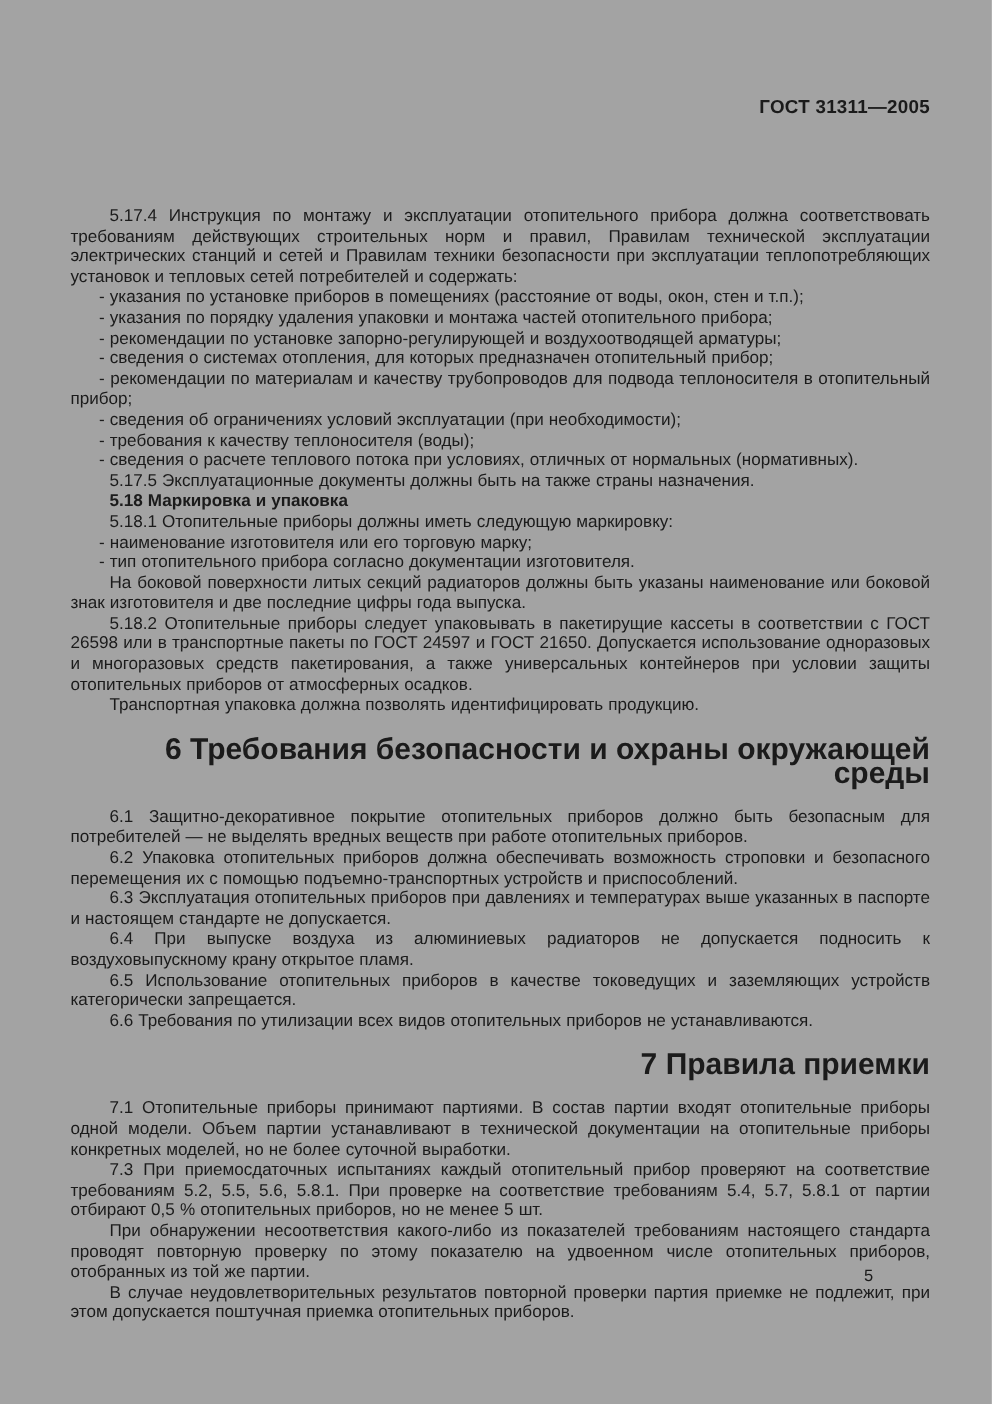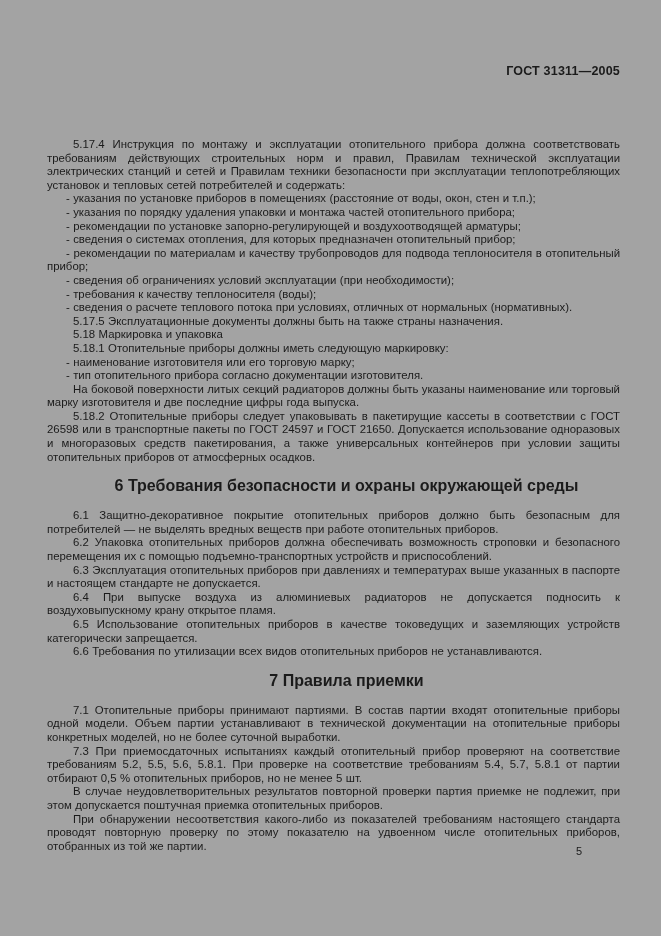--- a/index.html
+++ b/index.html
@@ -33,28 +33,28 @@
   }
   .para, .item {
     margin: 0;
     font-size: 11.4px;
     line-height: 13.6px;
     text-align: justify;
     text-indent: 26px;
     word-spacing: 0.2px;
   }
   .item { text-indent: 19px; }
-  .bold-para { font-weight: 400; }
+  .bold-para { font-weight: 700; }
   .sec-heading {
     margin: 14px 0 15px 0;
-    font-size: 16px;
+    font-size: 20px;
     line-height: 16px;
     font-weight: 700;
     text-indent: 26px;
-    text-align: center;
+    text-align: right;
   }
   .page-num {
     position: absolute;
     top: 845px;
     left: 576px;
     font-size: 11px;
   }
 </style>
 </head>
 <body>
@@ -72,36 +72,37 @@
     <p class="item">- сведения о системах отопления, для которых предназначен отопительный прибор;</p>
     <p class="item">- рекомендации по материалам и качеству трубопроводов для подвода теплоносителя в отопительный прибор;</p>
     <p class="item">- сведения об ограничениях условий эксплуатации (при необходимости);</p>
     <p class="item">- требования к качеству теплоносителя (воды);</p>
     <p class="item">- сведения о расчете теплового потока при условиях, отличных от нормальных (нормативных).</p>
     <p class="para">5.17.5  Эксплуатационные документы должны быть на также страны назначения.</p>
     <p class="para bold-para">5.18  Маркировка и упаковка</p>
     <p class="para">5.18.1  Отопительные приборы должны иметь следующую маркировку:</p>
     <p class="item">- наименование изготовителя или его торговую марку;</p>
     <p class="item">- тип отопительного прибора согласно документации изготовителя.</p>
-    <p class="para">На боковой поверхности литых секций радиаторов должны быть указаны наименование или торговый марку изготовителя и две последние цифры года выпуска.</p>
+    <p class="para">На боковой поверхности литых секций радиаторов должны быть указаны наименование или боковой знак изготовителя и две последние цифры года выпуска.</p>
     <p class="para">5.18.2  Отопительные приборы следует упаковывать в пакетирущие кассеты в соответствии с ГОСТ 26598 или в транспортные пакеты по ГОСТ 24597 и ГОСТ 21650. Допускается использование одноразовых и многоразовых средств пакетирования, а также универсальных контейнеров при условии защиты отопительных приборов от атмосферных осадков.</p>
+    <p class="para">Транспортная упаковка должна позволять идентифицировать продукцию.</p>
 
     <h2 class="sec-heading">6  Требования безопасности и охраны окружающей среды</h2>
 
     <p class="para">6.1  Защитно-декоративное покрытие отопительных приборов должно быть безопасным для потребителей — не выделять вредных веществ при работе отопительных приборов.</p>
     <p class="para">6.2  Упаковка отопительных приборов должна обеспечивать возможность строповки и безопасного перемещения их с помощью подъемно-транспортных устройств и приспособлений.</p>
     <p class="para">6.3  Эксплуатация отопительных приборов при давлениях и температурах выше указанных в паспорте и настоящем стандарте не допускается.</p>
     <p class="para">6.4  При выпуске воздуха из алюминиевых радиаторов не допускается подносить к воздуховыпускному крану открытое пламя.</p>
     <p class="para">6.5  Использование отопительных приборов в качестве токоведущих и заземляющих устройств категорически запрещается.</p>
     <p class="para">6.6  Требования по утилизации всех видов отопительных приборов не устанавливаются.</p>
 
     <h2 class="sec-heading">7  Правила приемки</h2>
 
     <p class="para">7.1  Отопительные приборы принимают партиями. В состав партии входят отопительные приборы одной модели. Объем партии устанавливают в технической документации на отопительные приборы конкретных моделей, но не более суточной выработки.</p>
     <p class="para">7.3  При приемосдаточных испытаниях каждый отопительный прибор проверяют на соответствие требованиям 5.2, 5.5, 5.6, 5.8.1. При проверке на соответствие требованиям 5.4, 5.7, 5.8.1 от партии отбирают 0,5 % отопительных приборов, но не менее 5 шт.</p>
+    <p class="para">При обнаружении несоответствия какого-либо из показателей требованиям настоящего стандарта проводят повторную проверку по этому показателю на удвоенном числе отопительных приборов, отобранных из той же партии.</p>
     <p class="para">В случае неудовлетворительных результатов повторной проверки партия приемке не подлежит, при этом допускается поштучная приемка отопительных приборов.</p>
-    <p class="para">При обнаружении несоответствия какого-либо из показателей требованиям настоящего стандарта проводят повторную проверку по этому показателю на удвоенном числе отопительных приборов, отобранных из той же партии.</p>
 
   </div>
 
   <div class="page-num">5</div>
 
 </div>
 
 </body></html>

